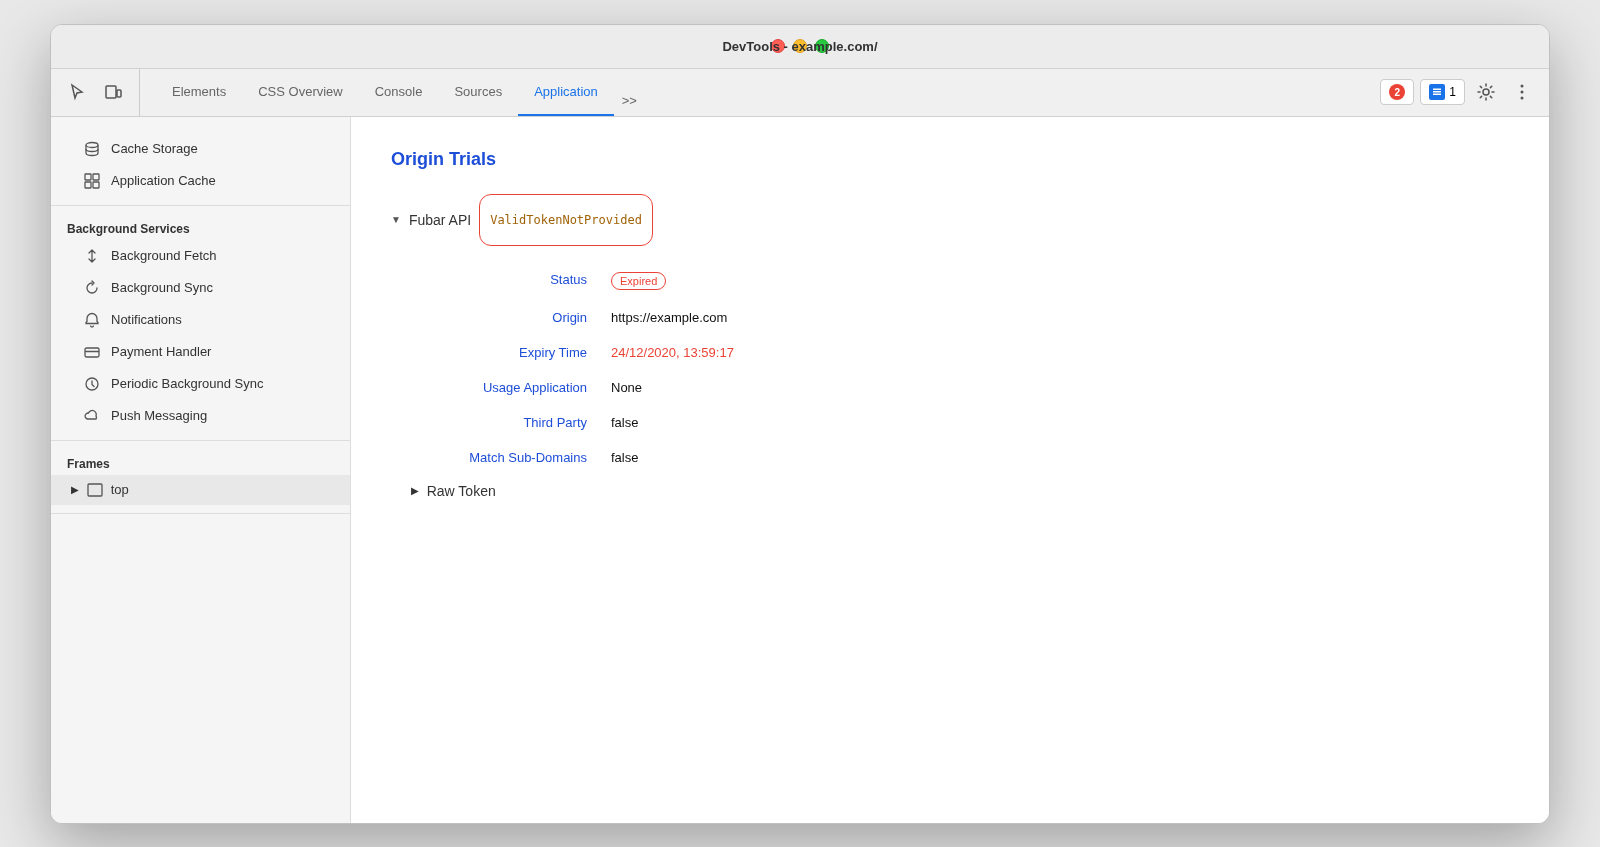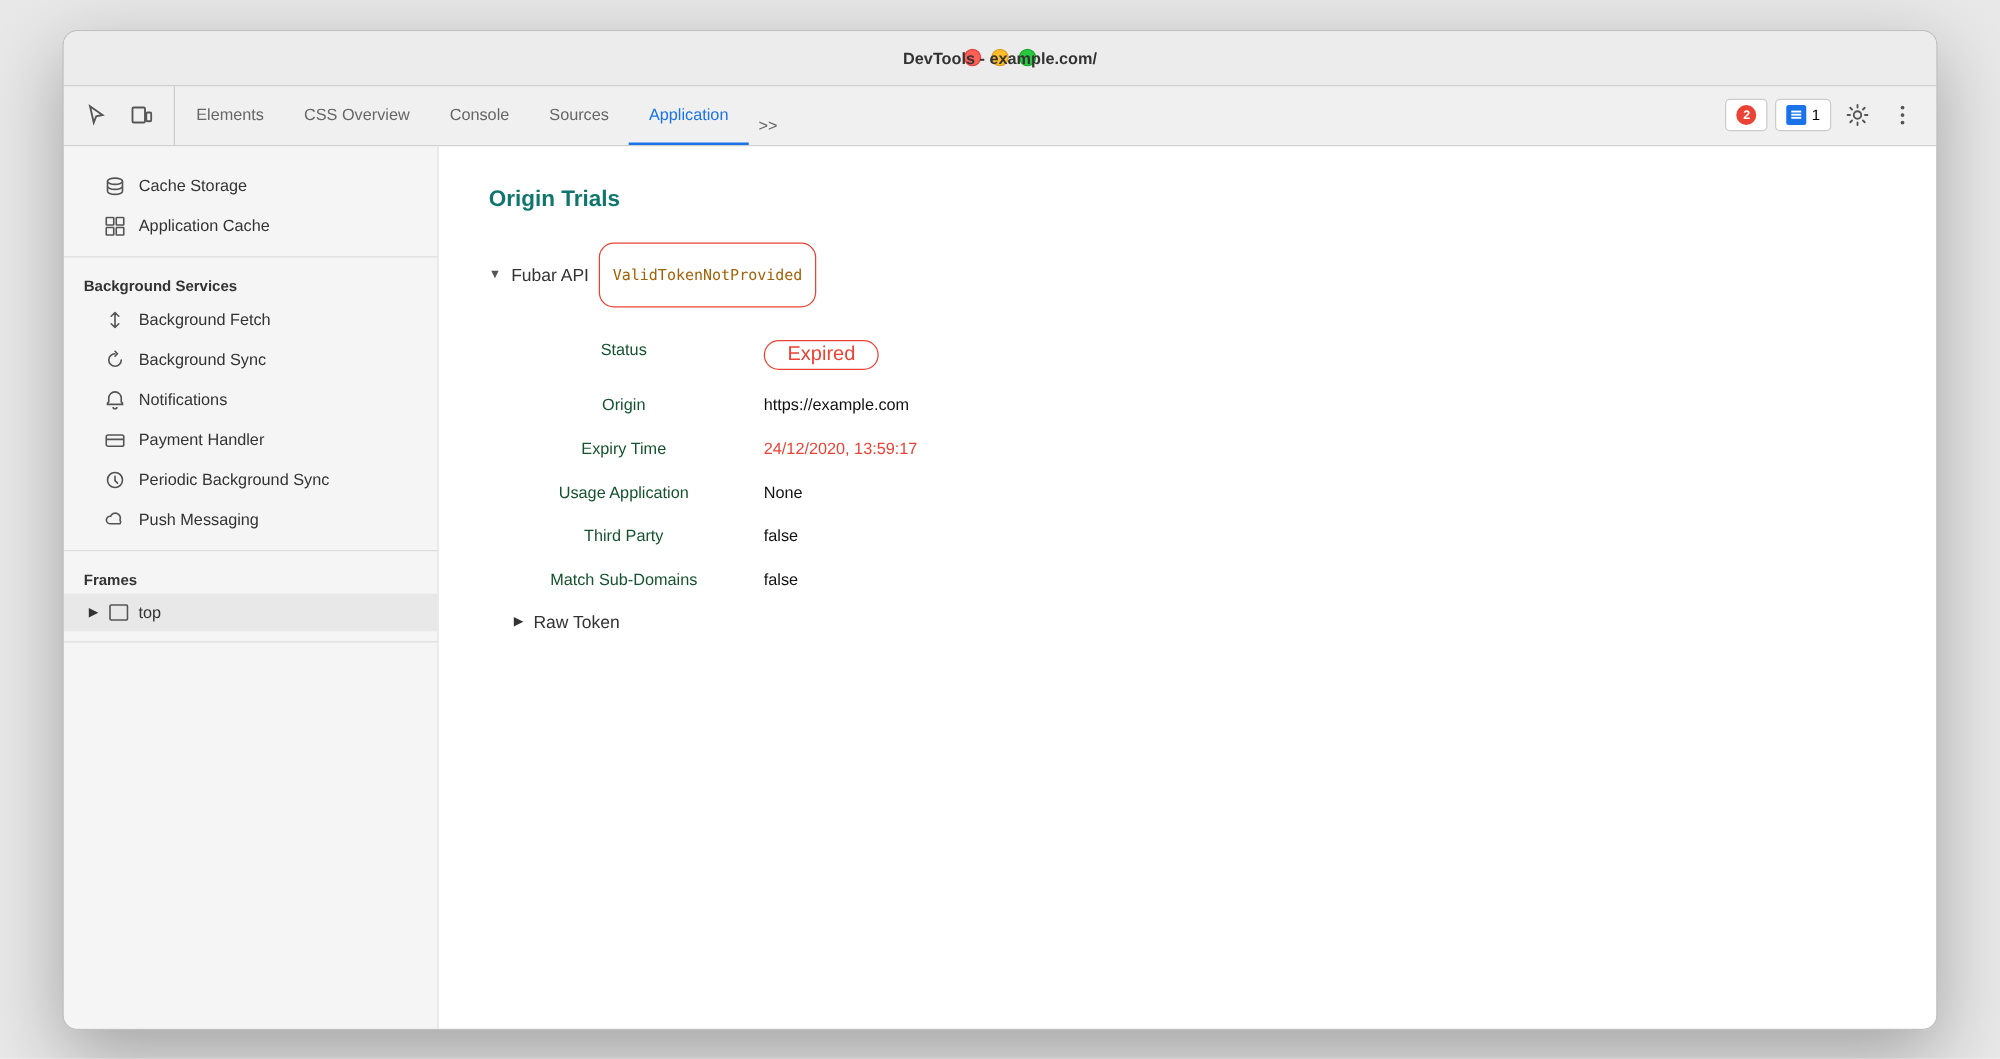--- a/index.html
+++ b/index.html
@@ -64,21 +64,21 @@
 
     
     .tab-bar {
       background: #f0f0f0;
       height: 48px;
       display: flex;
       align-items: flex-end;
       padding: 0 12px;
       border-bottom: 1px solid #d0d0d0;
       flex-shrink: 0;
-      gap: 1px;
+      gap: 16px;
     }
 
     .tab-bar-left {
       display: flex;
       align-items: center;
       gap: 8px;
       padding-right: 12px;
       border-right: 1px solid #ccc;
       height: 100%;
     }
@@ -247,21 +247,21 @@
     .content-area {
       flex: 1;
       background: white;
       overflow-y: auto;
       padding: 32px 40px;
     }
 
     .content-title {
       font-size: 18px;
       font-weight: 700;
-      color: #0f766e;
+      color: #1d4ed8;
       margin-bottom: 24px;
     }
 
     .trial-section {
       margin-bottom: 16px;
     }
 
     .trial-header {
       display: flex;
       align-items: center;
@@ -291,42 +291,42 @@
 
     .trial-details {
       display: grid;
       grid-template-columns: 200px 1fr;
       gap: 0;
       margin-left: 20px;
     }
 
     .detail-label {
       font-size: 13px;
-      color: #14532d;
-      text-align: center;
+      color: #1d4ed8;
+      text-align: right;
       padding: 10px 24px 10px 0;
     }
 
     .detail-value {
       font-size: 13px;
       color: #111;
       padding: 10px 0;
     }
 
     .detail-value.expired-badge {
       display: flex;
       align-items: center;
     }
 
     .badge-expired {
       border: 1.5px solid #ea4335;
       color: #ea4335;
       border-radius: 12px;
-      padding: 2px 18px;
-      font-size: 16px;
+      padding: 2px 8px;
+      font-size: 11px;
     }
 
     .detail-value.expiry-red {
       color: #ea4335;
       font-weight: 500;
     }
 
     .raw-token-row {
       display: flex;
       align-items: center;

